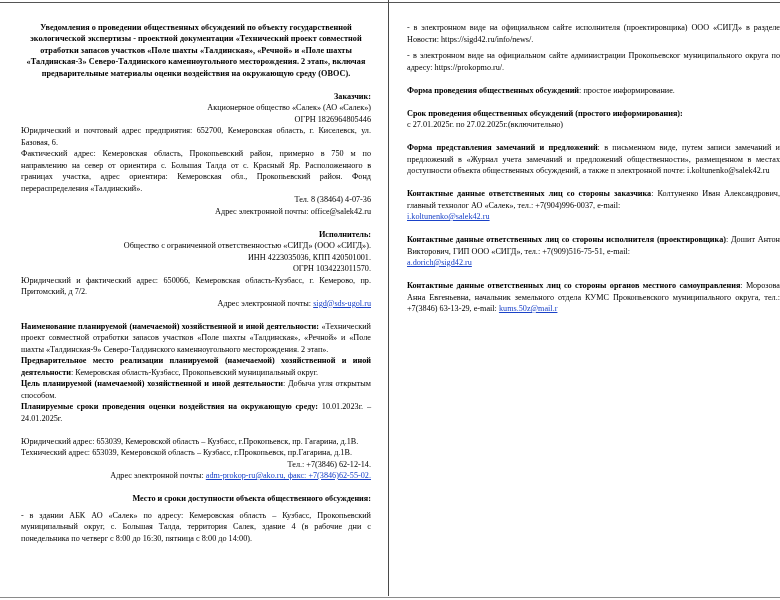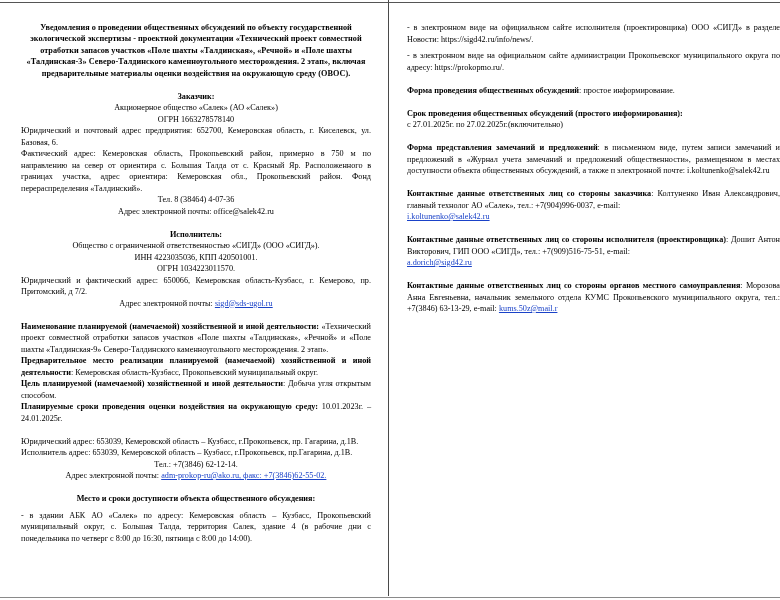--- a/index.html
+++ b/index.html
@@ -53,21 +53,21 @@
     text-align: center;
     color: #000;
     letter-spacing: 0.05px;
   }
   p.blk {
     font-size: 8.2px;
     line-height: 11.5px;
     color: #000;
     text-align: justify;
   }
-  p.nojust { text-align: center; }
+  p.nojust { text-align: right; }
   .lbl { font-weight: bold; }
   .spacer-lg { height: 11.5px; }
   .spacer-sm { height: 5px; }
   .lnk {
     color: #1a42c8;
     text-decoration: underline;
   }
   .rc p.blk { text-align: justify; white-space: normal; }
 </style>
 </head>
@@ -78,21 +78,21 @@
   <div class="top-rule"></div>
 
   <div class="page page-left">
 
     <div class="doc-title">Уведомления о проведении общественных обсуждений по объекту государственной экологической экспертизы - проектной документации «Технический проект совместной отработки запасов участков «Поле шахты «Талдинская», «Речной» и «Поле шахты «Талдинская-3» Северо-Талдинского каменноугольного месторождения. 2 этап», включая предварительные материалы оценки воздействия на окружающую среду (ОВОС).</div>
 
     <div class="spacer-lg"></div>
 
     <p class="blk nojust lbl">Заказчик:</p>
     <p class="blk nojust">Акционерное общество «Салек» (АО «Салек»)</p>
-    <p class="blk nojust">ОГРН 1663278578140</p>
+    <p class="blk nojust">ОГРН 1826964805446</p>
     <p class="blk">Юридический и почтовый адрес предприятия: 652700, Кемеровская область, г. Киселевск, ул. Базовая, 6.</p>
     <p class="blk">Фактический адрес: Кемеровская область, Прокопьевский район, примерно в 750 м по направлению на север от ориентира с. Большая Талда от с. Красный Яр. Расположенного в границах участка, адрес ориентира: Кемеровская обл., Прокопьевский район. Фонд перераспределения «Талдинский».</p>
     <p class="blk nojust">Тел. 8 (38464) 4-07-36</p>
     <p class="blk nojust">Адрес электронной почты:  office@salek42.ru</p>
 
     <div class="spacer-lg"></div>
 
     <p class="blk nojust lbl">Исполнитель:</p>
     <p class="blk nojust">Общество с ограниченной ответственностью «СИГД» (ООО «СИГД»).</p>
     <p class="blk nojust">ИНН 4223035036, КПП 420501001.</p>
@@ -103,21 +103,21 @@
     <div class="spacer-lg"></div>
 
     <p class="blk"><span class="lbl">Наименование планируемой (намечаемой) хозяйственной и иной деятельности:</span><span> «Технический проект совместной отработки запасов участков «Поле шахты «Талдинская», «Речной» и «Поле шахты «Талдинская-9» Северо-Талдинского каменноугольного месторождения. 2 этап».</span></p>
     <p class="blk"><span class="lbl">Предварительное место реализации планируемой (намечаемой) хозяйственной и иной деятельности</span><span>: Кемеровская область-Кузбасс, Прокопьевский муниципальный округ.</span></p>
     <p class="blk"><span class="lbl">Цель планируемой (намечаемой) хозяйственной и иной деятельности</span><span>: Добыча угля открытым способом.</span></p>
     <p class="blk"><span class="lbl">Планируемые сроки проведения оценки воздействия на окружающую среду:</span><span> 10.01.2023г. – 24.01.2025г.</span></p>
 
     <div class="spacer-lg"></div>
 
     <p class="blk">Юридический адрес: 653039, Кемеровской область – Кузбасс, г.Прокопьевск, пр. Гагарина, д.1В.</p>
-    <p class="blk">Исполнитель адрес: 653039, Кемеровской область – Кузбасс, г.Прокопьевск, пр.Гагарина, д.1В.</p>
+    <p class="blk">Технический адрес: 653039, Кемеровской область – Кузбасс, г.Прокопьевск, пр.Гагарина, д.1В.</p>
     <p class="blk nojust">Тел.: +7(3846) 62-12-14.</p>
     <p class="blk nojust"><span>Адрес электронной почты:</span> <a class="lnk" href="#">adm-prokop-ru@ako.ru, факс: +7(3846)62-55-02.</a></p>
 
     <div class="spacer-lg"></div>
 
     <p class="blk nojust lbl">Место и сроки доступности объекта общественного обсуждения:</p>
     <div class="spacer-sm"></div>
     <p class="blk">- в здании АБК АО «Салек» по адресу: Кемеровская область – Кузбасс, Прокопьевский муниципальный округ, с. Большая Талда, территория Салек, здание 4 (в рабочие дни с понедельника по четверг с 8:00 до 16:30, пятница с 8:00 до 14:00).</p>
 
   </div>

